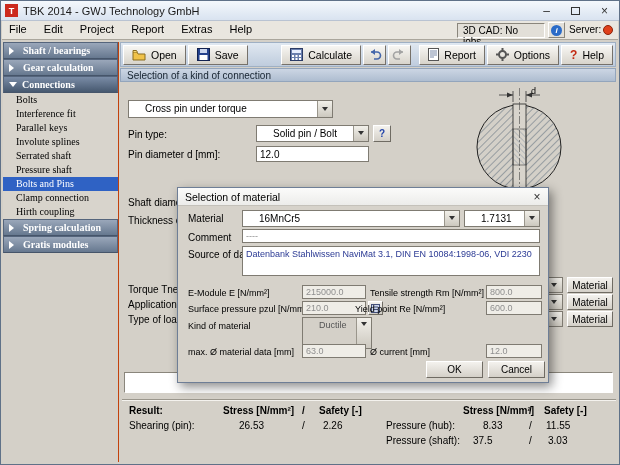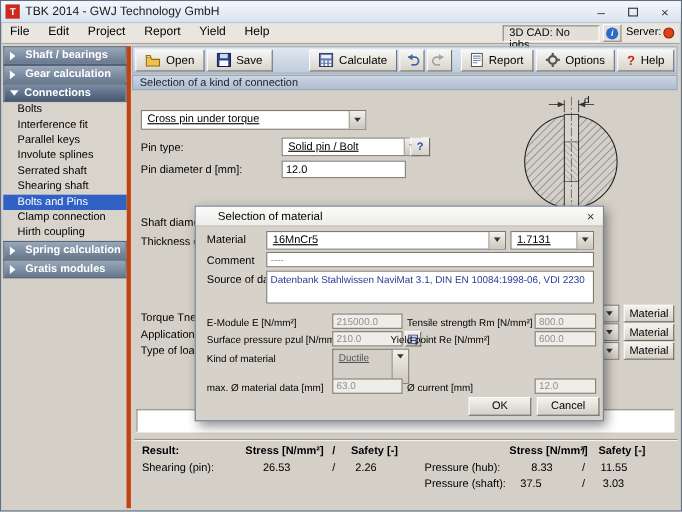--- a/index.html
+++ b/index.html
@@ -30,21 +30,21 @@
               border:1px solid; border-color:#fff #8a867c #8a867c #fff;
               display:flex; align-items:center; justify-content:center; }
   .info-circle { width:11px; height:11px; border-radius:50%; background:#2a6bc8; color:#fff;
                  font-size:8px; font-style:italic; font-weight:bold; display:flex; align-items:center; justify-content:center; }
   .server-label { position:absolute; left:567px; top:3px; font-size:10px; }
   .server-dot { position:absolute; left:601px; top:4px; width:10px; height:10px; border-radius:50%;
                 background:#e0401a; border:1px solid #8c2208; }
 
   
   .sidebar { position:absolute; left:2px; top:41px; width:116px; bottom:2px;
-             background:#d4d0c8; border-right:4px solid #c2410c; }
+             background:#d4d0c8; border-right:1px solid #c2410c;font-family:Liberation Serif, serif; }
   .side-header { height:17px; display:flex; align-items:center; gap:5px; padding-left:5px;
                  background:linear-gradient(#9aa7ba,#66788f); color:#fff; font-size:10px; font-weight:bold;
                  border:1px solid #55657c; border-bottom-color:#46556a; }
   .side-header.active { background:linear-gradient(#7a8ca6,#46586f); }
   .tri-r { width:0; height:0; border:4px solid transparent; border-left:5px solid #fff; }
   .tri-d { width:0; height:0; border:4px solid transparent; border-top:5px solid #fff; margin-top:4px; }
   .side-item { height:14px; line-height:14px; padding-left:13px; font-size:10px; background:#d8d4cc; }
   .side-item.selected { background:#2f62c4; color:#fff; }
 
   
@@ -56,42 +56,42 @@
             border:1px solid; border-color:#fff #76716a #76716a #fff; }
   .tb-spacer { display:inline-block; height:1px; }
 
   
   .content-header { position:absolute; left:119px; top:67px; right:3px; height:14px;
                     background:linear-gradient(#ccd6e4,#aebdd0); border:1px solid #93a5bc;
                     font-size:10px; color:#15222f; display:flex; align-items:center; padding-left:6px; }
   .lbl { position:absolute; font-size:10px; white-space:nowrap; }
   .lbl.b { font-weight:bold; }
   .combo { position:absolute; display:flex; background:#fff; border:1px solid #7f7b72; height:18px; }
-  .combo .val { flex:1; font-size:10px; padding:2px 5px; white-space:nowrap; overflow:hidden;text-decoration:underline; }
+  .combo .val { flex:1; font-size:10px; padding:2px 16px; white-space:nowrap; overflow:hidden; }
   .combo .arrow-btn { width:15px; background:linear-gradient(#f2f0ea,#ccc8bf);
                       border-left:1px solid #9a968c; display:flex; align-items:flex-start; justify-content:center; }
   .tri-down { width:0; height:0; border:3.5px solid transparent; border-top:4.5px solid #333; margin-top:6px; }
   .combo.disabled { background:#d4d0c8; }
   .combo.disabled .val { color:#555; }
   input.fld { position:absolute; font-family:inherit; font-size:10px; padding:0 3px; background:#fff;
               border:1px solid #7f7b72; color:#000; }
   input.fld.dis { background:#efede7; color:#8f8f8f; }
   .btn { position:absolute; display:flex; align-items:center; justify-content:center; font-size:10px;
          background:linear-gradient(#f4f2ee,#d4d0c8); border:1px solid; border-color:#fff #6f6b63 #6f6b63 #fff; }
   .note-strip { position:absolute; left:123px; top:371px; width:489px; height:21px; background:#fff;
                 border:1px solid; border-color:#8a867c #fff #fff #8a867c; }
   .divider { position:absolute; left:121px; top:398px; width:494px; height:0;
              border-top:1px solid #9a968c; border-bottom:1px solid #f4f2ee; }
 
   
   .dialog { position:absolute; left:176px; top:186px; width:372px; height:196px;
             background:#d6d2ca; border:1px solid #6e7e96; box-shadow:3px 4px 10px rgba(0,0,0,0.45); z-index:10; }
   .dlg-titlebar { position:absolute; left:0; top:0; right:0; height:18px; background:linear-gradient(#fbfbfa,#ececea);
                   border-bottom:1px solid #c4c1ba; display:flex; align-items:center;
-                  padding-left:20px; font-size:10.5px; }
+                  padding-left:7px; font-size:10.5px; }
   .dlg-close { position:absolute; right:2px; top:1px; width:18px; height:15px; display:flex;
                align-items:center; justify-content:center; font-size:12px; color:#333; }
   .dlg .lbl { font-size:10px; }
   .dlg .lbl.sm { font-size:9px; }
   .dlg input.fld { font-size:9px; }
   .mini-btn { position:absolute; width:15px; height:14px; display:flex; align-items:center; justify-content:center;
               background:linear-gradient(#f4f2ee,#cfccc4); border:1px solid; border-color:#fff #6f6b63 #6f6b63 #fff; }
   .source-box { position:absolute; background:#fff; border:1px solid #7f7b72; font-size:9px; color:#2b3a94;
                 padding:2px 3px; overflow:hidden; }
 
@@ -114,21 +114,21 @@
     <span class="caption-btn">
         <span>×</span>
       </span>
   </div>
 
   <div class="menubar">
     <span class="menu-item">File</span>
     <span class="menu-item">Edit</span>
     <span class="menu-item">Project</span>
     <span class="menu-item">Report</span>
-    <span class="menu-item">Yield</span>
+    <span class="menu-item">Extras</span>
     <span class="menu-item">Help</span>
     <span class="cad-status">3D CAD: No jobs</span>
     <span class="info-btn">
       <span class="info-circle">i</span>
     </span>
     <span class="server-label">Server:</span>
     <span class="server-dot"></span>
   </div>
 
   <div class="sidebar">
@@ -142,21 +142,21 @@
     </div>
     <div class="side-header active">
       <span class="tri-d"></span>
       <span>Connections</span>
     </div>
     <div class="side-item">Bolts</div>
     <div class="side-item">Interference fit</div>
     <div class="side-item">Parallel keys</div>
     <div class="side-item">Involute splines</div>
     <div class="side-item">Serrated shaft</div>
-    <div class="side-item">Shearing shaft</div>
+    <div class="side-item">Pressure shaft</div>
     <div class="side-item selected">Bolts and Pins</div>
     <div class="side-item">Clamp connection</div>
     <div class="side-item">Hirth coupling</div>
     <div class="side-header">
       <span class="tri-r"></span>
       <span>Spring calculation</span>
     </div>
     <div class="side-header">
       <span class="tri-r"></span>
       <span>Gratis modules</span>
@@ -244,21 +244,21 @@
 
   <span class="lbl" style="left:127px; top:102px;">Kind of connection:</span>
   <div class="combo" style="left:127px; top:99px; width:205px;">
     <span class="val">Cross pin under torque</span>
     <span class="arrow-btn">
         <span class="tri-down"></span>
       </span>
   </div>
 
   <span class="lbl" style="left:127px; top:128px;">Pin type:</span>
-  <div class="combo" style="left:255px; top:124px; width:127px; height:17px;">
+  <div class="combo" style="left:255px; top:124px; width:113px; height:17px;">
     <span class="val">Solid pin / Bolt</span>
     <span class="arrow-btn">
         <span class="tri-down" style="margin-top:5px;"></span>
       </span>
   </div>
   <span class="btn" style="left:372px; top:124px; width:18px; height:17px; color:#2244aa; font-weight:bold;">?</span>
 
   <span class="lbl" style="left:127px; top:148px;">Pin diameter d [mm]:</span>
   <input class="fld" style="left: 255px; top: 145px; width: 113px; height: 16px;" value="12.0">
 

